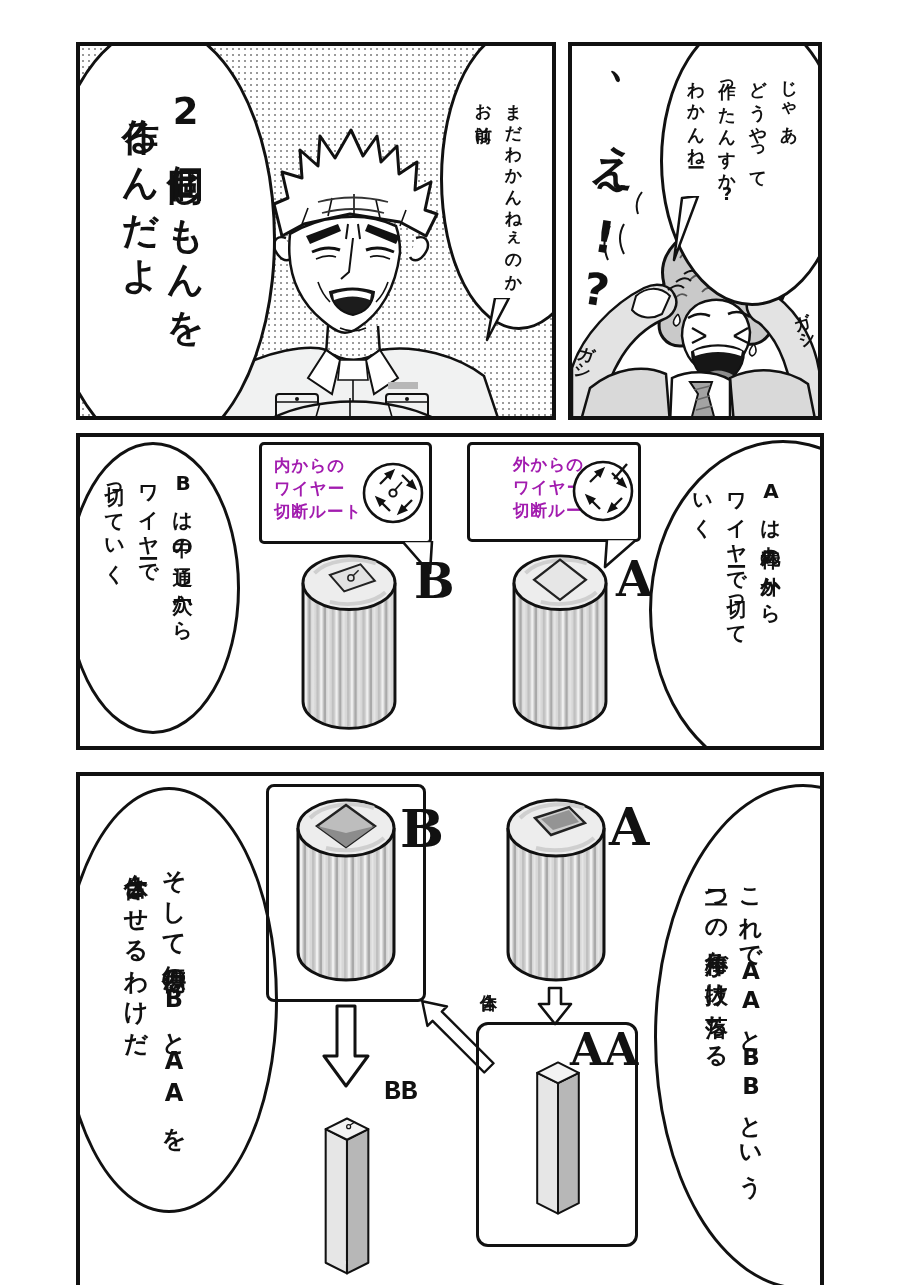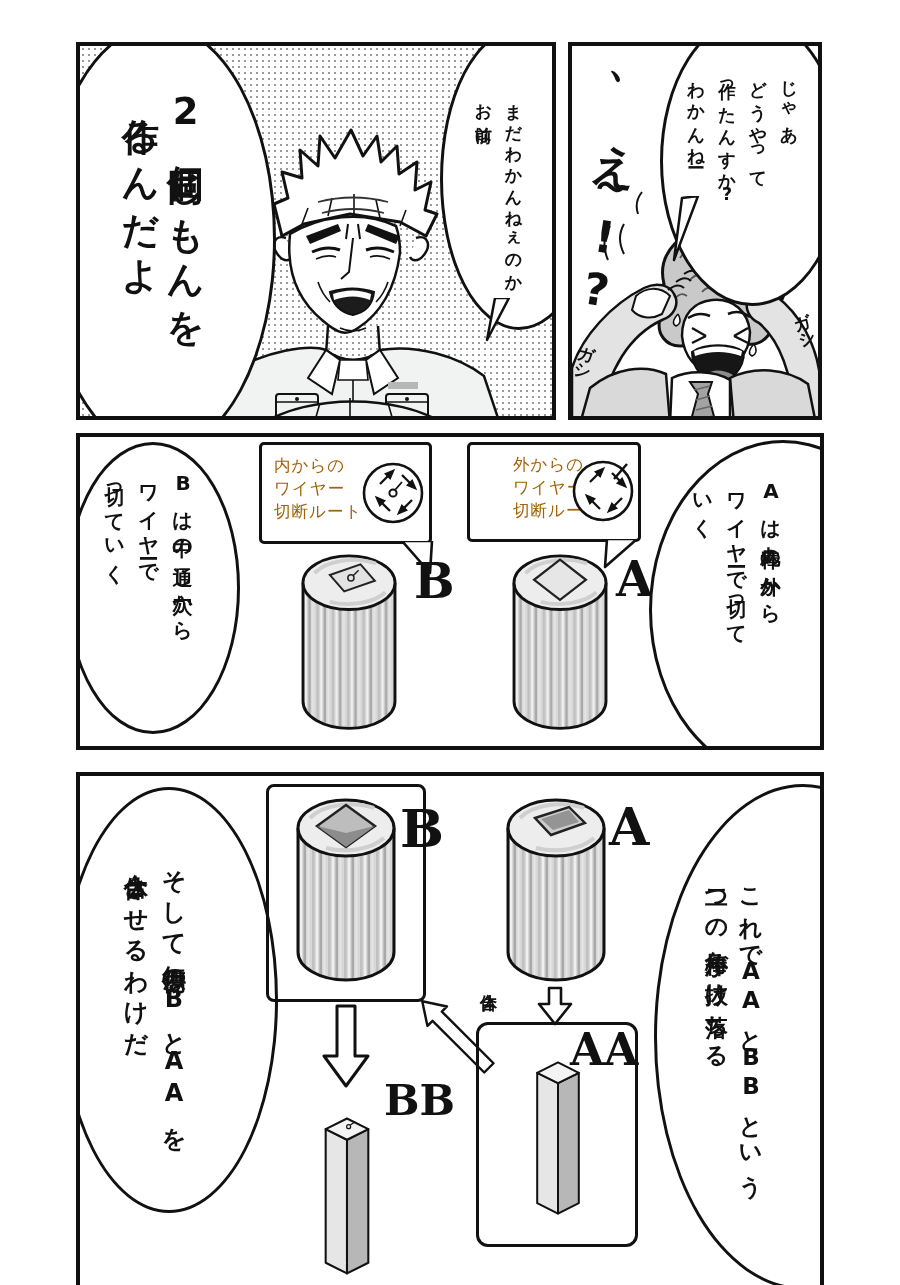--- a/index.html
+++ b/index.html
@@ -21,21 +21,21 @@
   .t-p3l{font-size:24px;line-height:38px;letter-spacing:3.5px;}
   .t-p3r{font-size:23px;line-height:34px;letter-spacing:2.5px;}
   .sfx-big{position:absolute;writing-mode:vertical-rl;text-orientation:upright;font-weight:900;
            font-size:44px;letter-spacing:2px;transform:rotate(9deg);color:#111;}
   .gashi{position:absolute;writing-mode:vertical-rl;text-orientation:upright;font-weight:700;
          font-size:17px;color:#111;}
   .gattai{position:absolute;writing-mode:vertical-rl;text-orientation:upright;font-weight:700;
           font-size:17px;letter-spacing:1px;color:#111;}
   
   .callout{position:absolute;background:#fff;border:3px solid #111;border-radius:5px;box-sizing:border-box;}
-  .callout-text{position:absolute;font-size:16.5px;line-height:23px;font-weight:400;color:#a16207;
+  .callout-text{position:absolute;font-size:16.5px;line-height:23px;font-weight:700;color:#a21caf;
                 letter-spacing:1px;white-space:pre-line;}
   
   .lbl{position:absolute;font-family:"DejaVu Serif","Liberation Serif",serif;font-weight:700;color:#111;}
   .box{position:absolute;background:transparent;border:3px solid #111;border-radius:8px;box-sizing:border-box;}
 </style>
 </head>
 <body>
 
 <div class="page">
 
@@ -272,21 +272,21 @@
 
     <svg class="abs" style="left:457px;top:210px;" width="36" height="40" viewBox="0 0 36 40">
       <path d="M12,2 H24 V18 H34 L18,38 L2,18 H12 Z" fill="#fff" stroke="#111" stroke-width="2.6" stroke-linejoin="round"></path>
     </svg>
 
     <div class="gattai" style="left:398px;top:204px;">合体</div>
     <svg class="abs" style="left:338px;top:222px;" width="80" height="78" viewBox="0 0 96 96">
       <polygon points="4,4 34.4,10.4 28.1,16.7 91.7,80.3 80.3,91.7 16.7,28.1 10.4,34.4" fill="#fff" stroke="#111" stroke-width="3" stroke-linejoin="round"></polygon>
     </svg>
 
-    <div class="lbl" style="left:304px;top:300px;font-size:42px;">BB</div>
+    <div class="lbl" style="left:304px;top:300px;font-size:28px;font-family:Liberation Mono, monospace;">BB</div>
     <svg class="abs" style="left:236px;top:340px;" width="62" height="164" viewBox="0 0 70 200">
       <polygon points="9,16 35,29 35,192 9,179" fill="#e6e6e6" stroke="#111" stroke-width="2.5" stroke-linejoin="round"></polygon>
       <polygon points="61,16 35,29 35,192 61,179" fill="#b7b7b7" stroke="#111" stroke-width="2.5" stroke-linejoin="round"></polygon>
       <polygon points="35,3 61,16 35,29 9,16" fill="#f3f3f3" stroke="#111" stroke-width="2.5" stroke-linejoin="round"></polygon>
       <circle cx="37" cy="13" r="2.4" fill="none" stroke="#111" stroke-width="1.5"></circle>
       <path d="M39,11 L45,7" stroke="#111" stroke-width="1.5"></path>
     </svg>
 
     <div class="box" style="left:396px;top:246px;width:162px;height:225px;border-radius:12px;"></div>
     <div class="lbl" style="left:490px;top:248px;font-size:44px;">AA</div>

